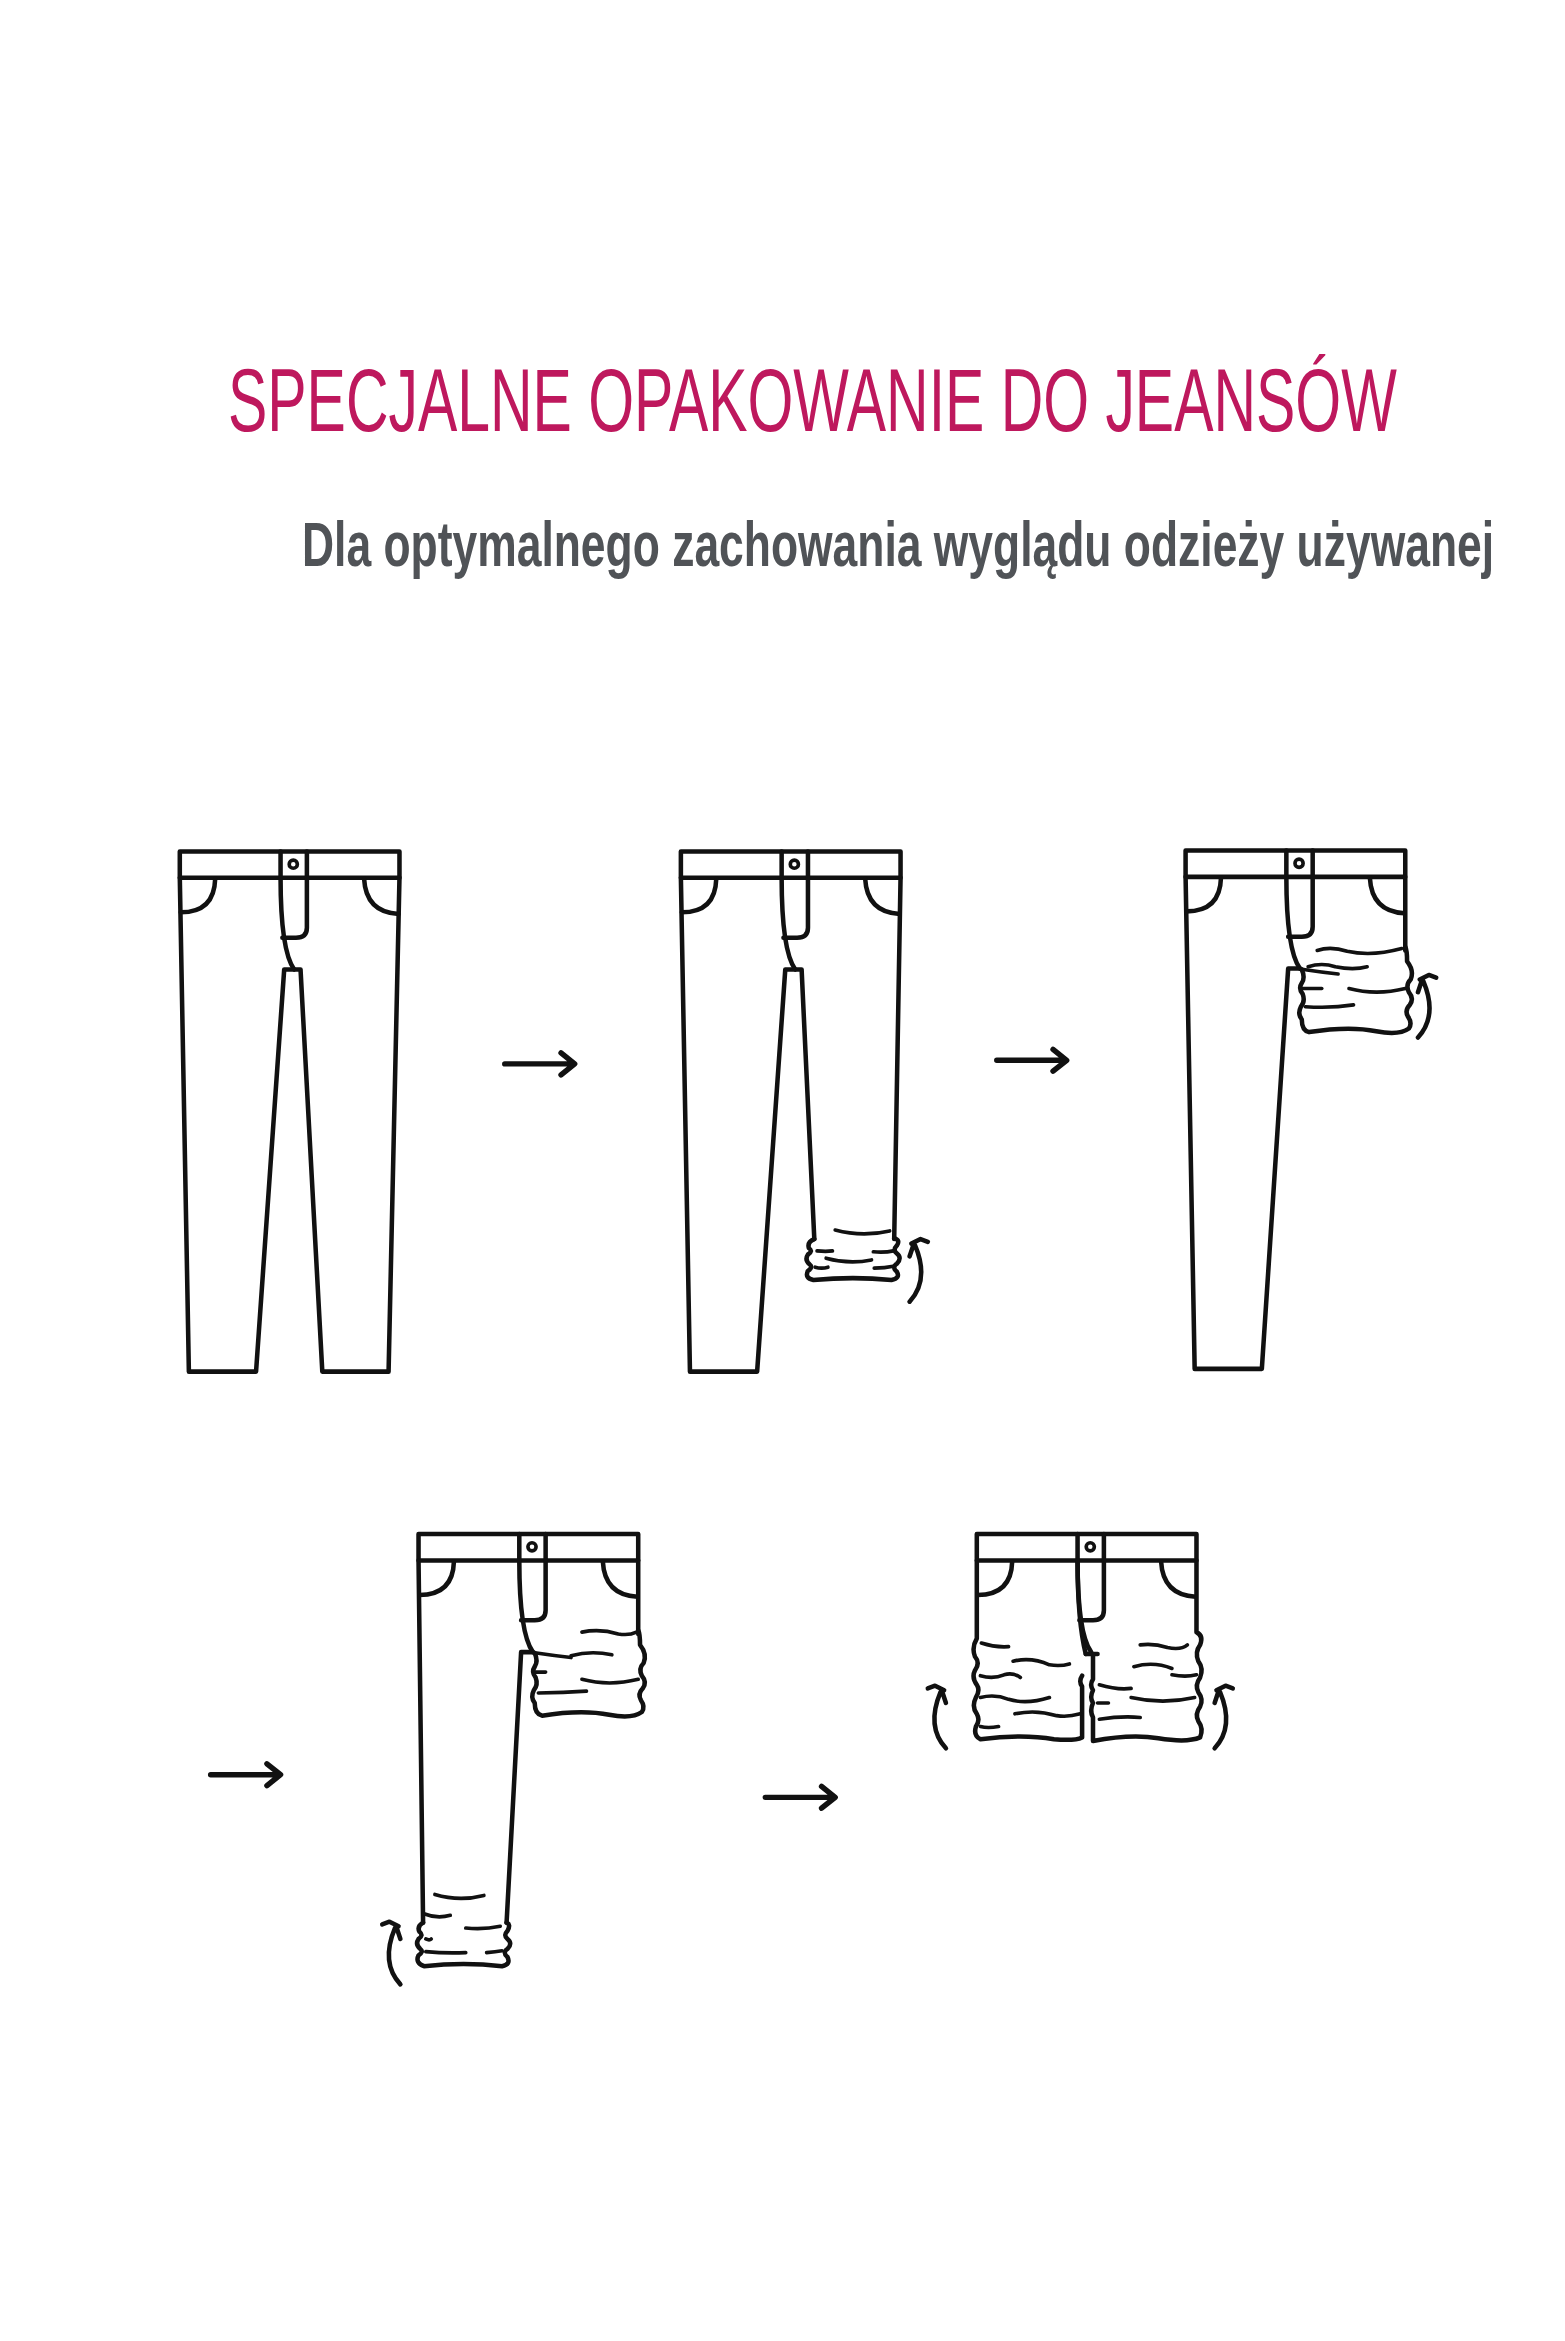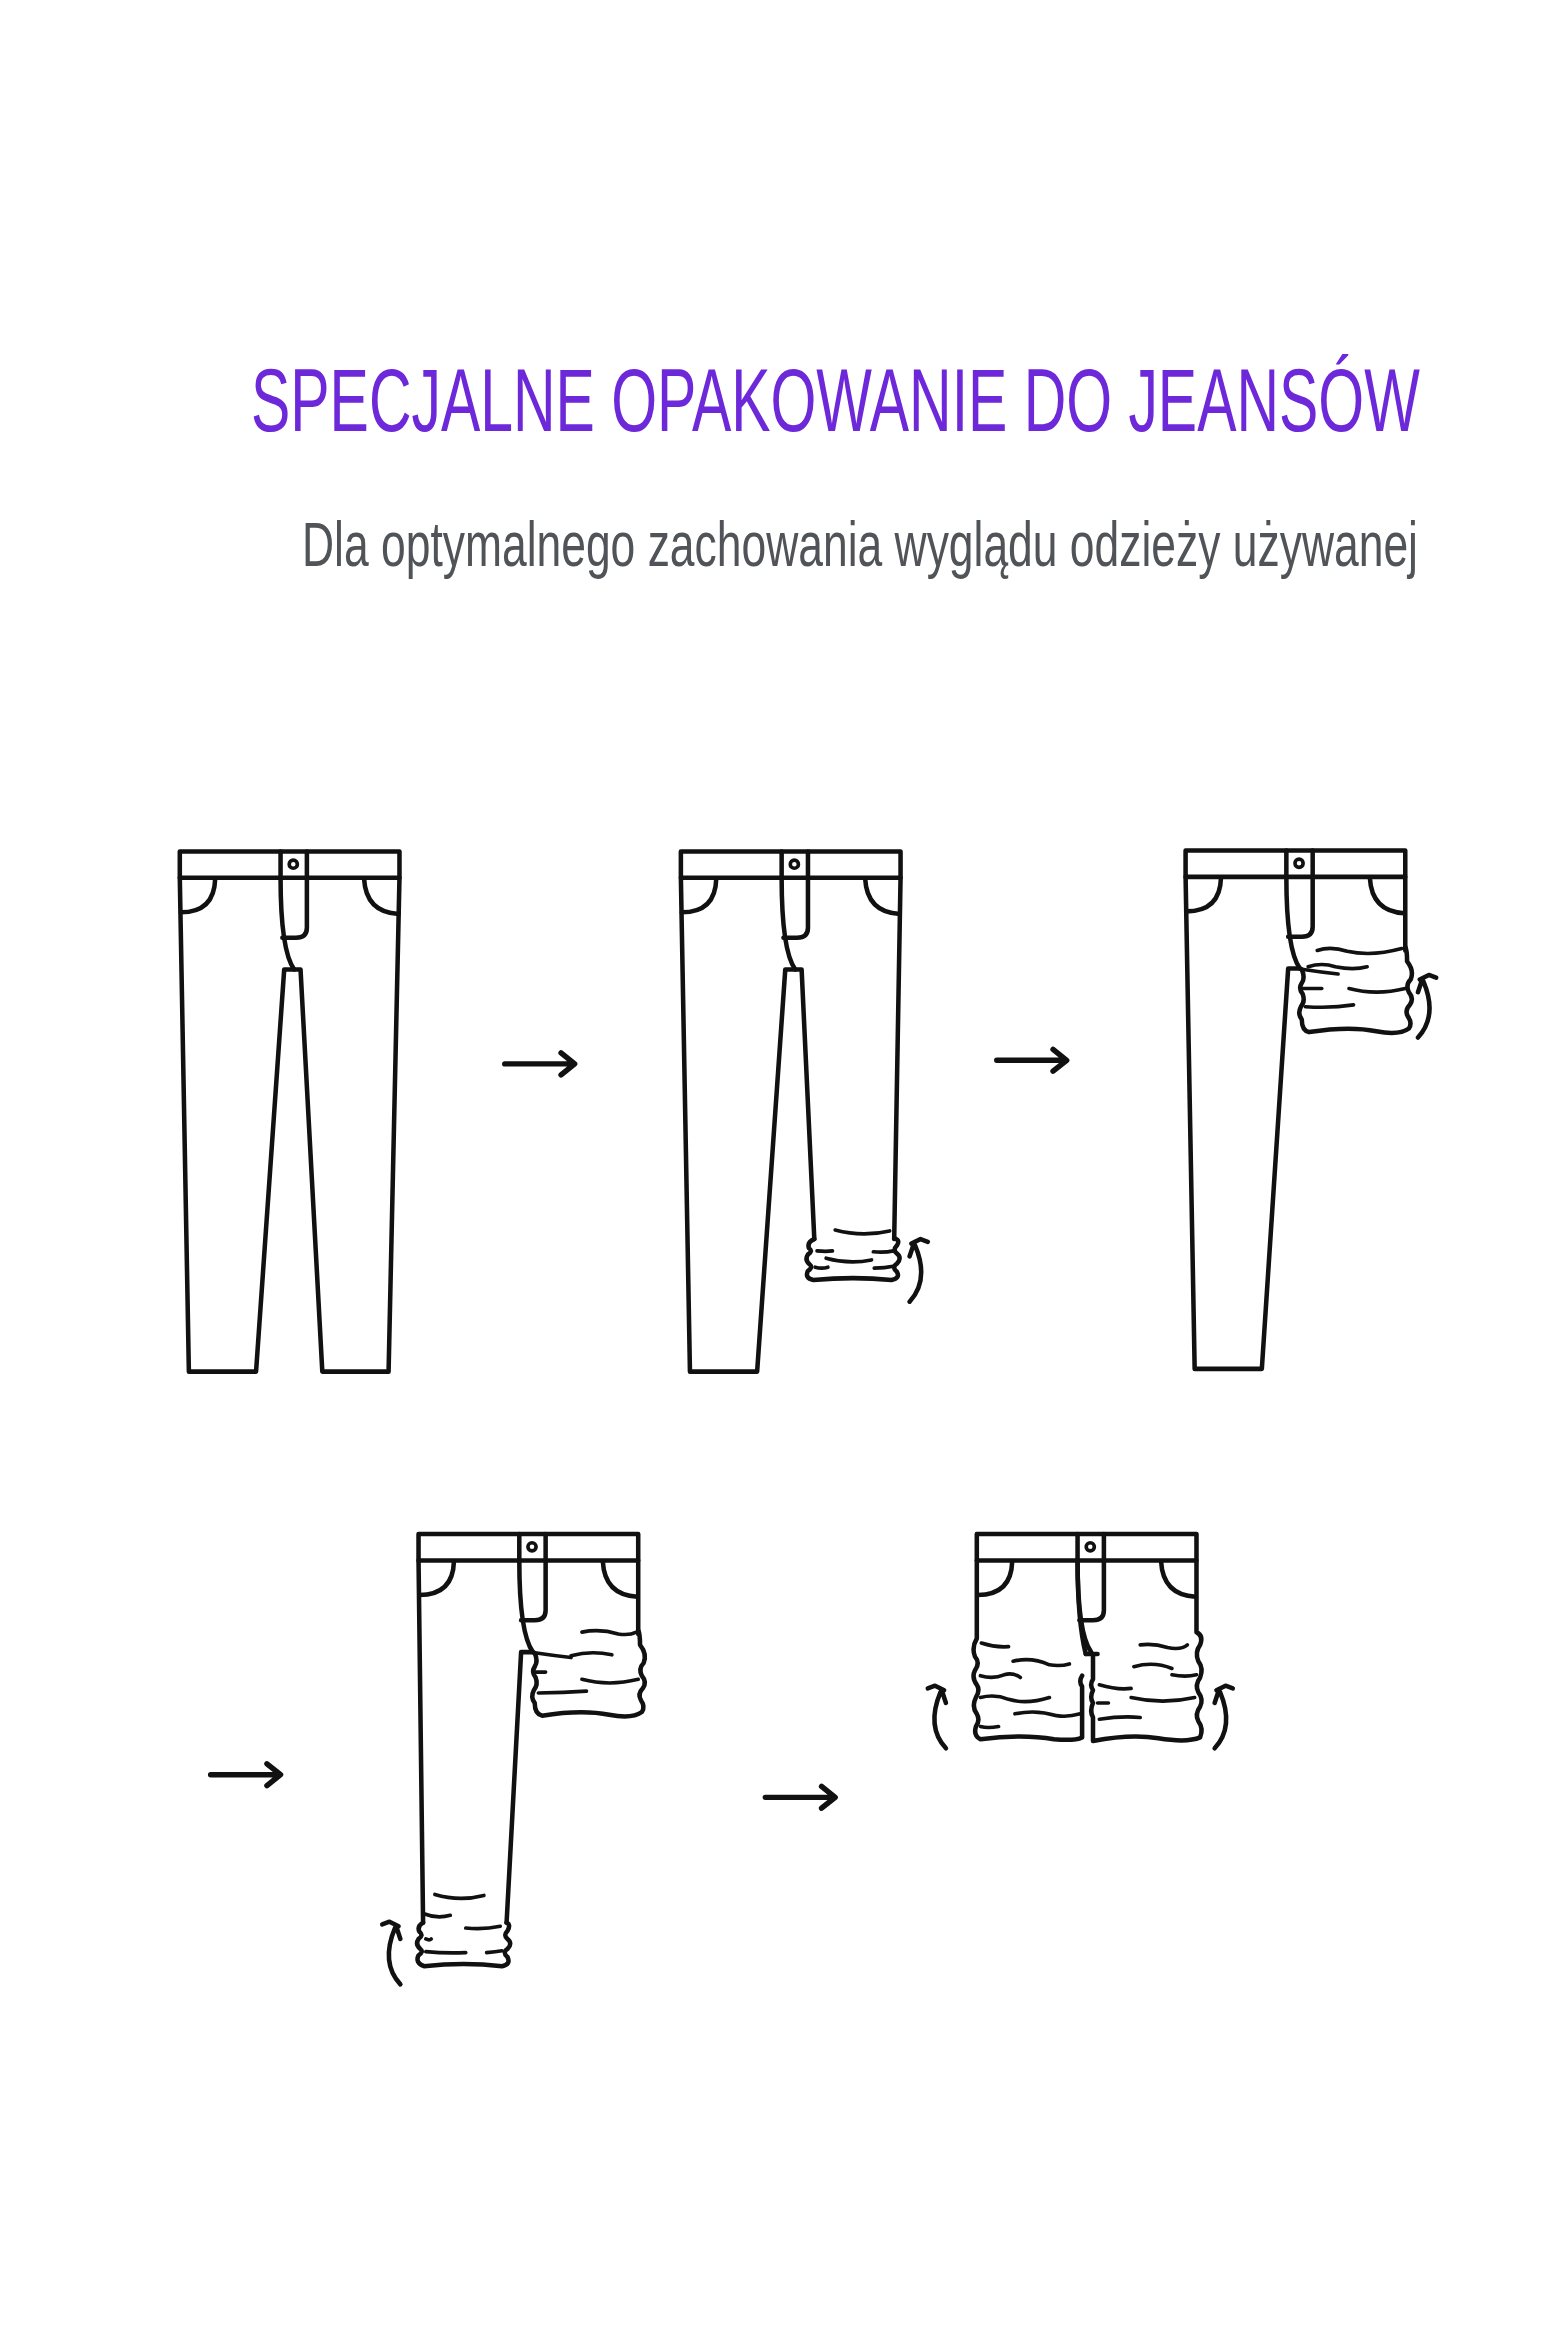--- a/index.html
+++ b/index.html
@@ -1,27 +1,27 @@
 <!DOCTYPE html>
 <html style="font-size:14.5px"><head>
 <meta charset="utf-8">
 <style>
   html, body { margin: 0; padding: 0; background: #ffffff; }
   body { width: 1566px; height: 2342px; position: relative; overflow: hidden; }
   .title {
-    position: absolute; left: 251px; top: 350px; width: 1144px; height: 100px;
-    color: #6d28d9; white-space: nowrap;
+    position: absolute; left: 228px; top: 350px; width: 1144px; height: 100px;
+    color: #be185d; white-space: nowrap;
   }
   .title span {
     display: inline-block; font-family: "Liberation Sans", sans-serif; font-size: 89px; line-height: 100px;
     transform-origin: 0 0; transform: scaleX(0.662); letter-spacing: 0px;
   }
   .subtitle {
     position: absolute; left: 302px; top: 508px; width: 1017px; height: 73px;
-    color: #505357; white-space: nowrap;
+    color: #505357; white-space: nowrap; font-weight: bold;
   }
   .subtitle span {
     display: inline-block; font-family: "Liberation Sans", sans-serif; font-size: 63px; line-height: 73px;
     transform-origin: 0 0; transform: scaleX(0.705);
   }
   svg.art { position: absolute; left: 0; top: 0; }
   .ln { fill: none; stroke: #111; stroke-width: 5; stroke-linecap: round; stroke-linejoin: round; }
   .thin { fill: none; stroke: #111; stroke-width: 4; stroke-linecap: round; stroke-linejoin: round; }
 </style>
 </head>

